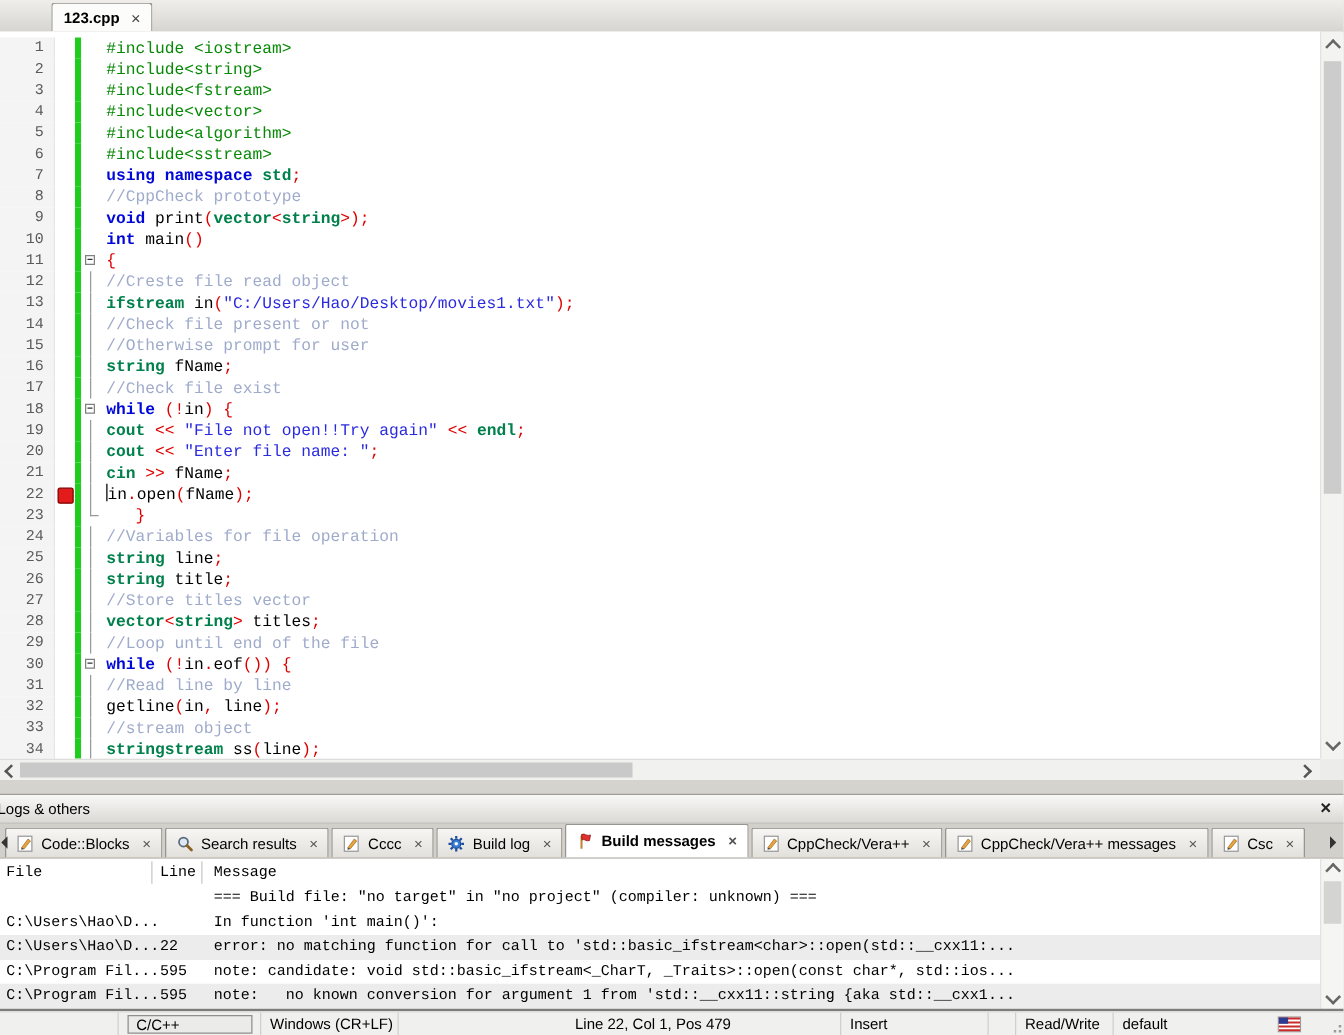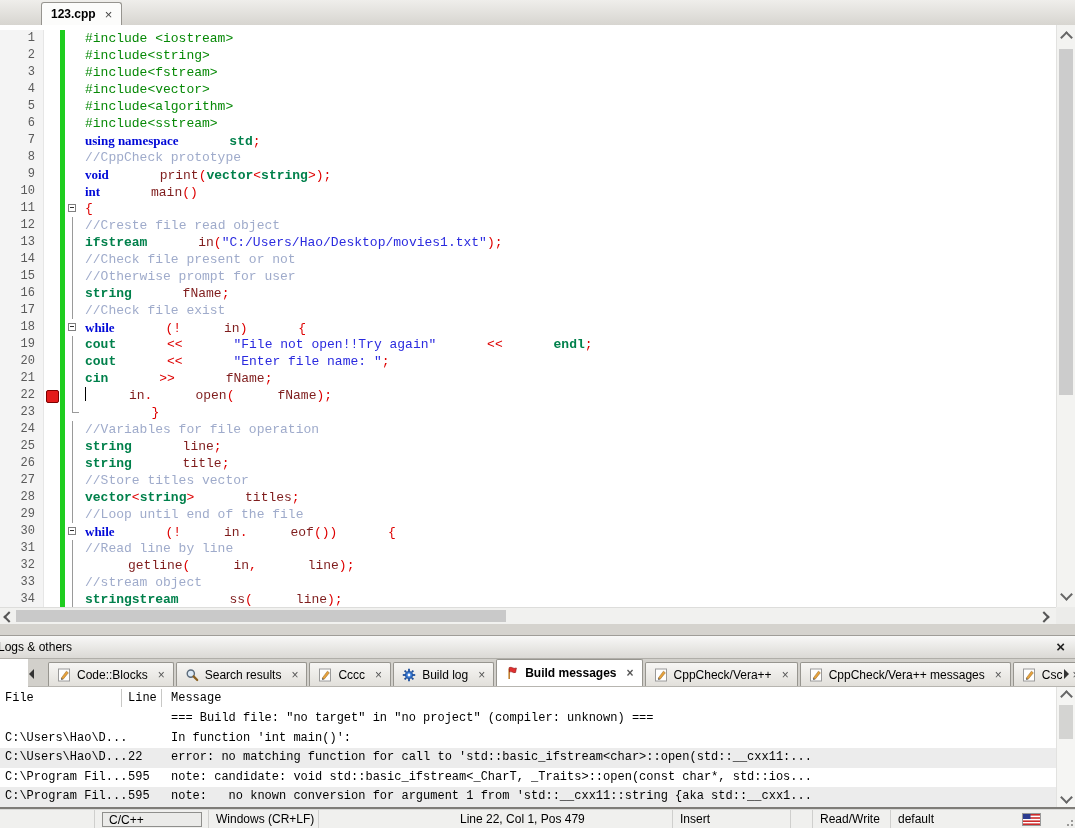--- a/index.html
+++ b/index.html
@@ -28,26 +28,26 @@
   .fm{width:16px;position:relative;background:#fff;}
   .fm.f-line::before{content:'';position:absolute;left:7px;top:0;bottom:0;width:1px;background:#9a9a9a;}
   .fm.f-end::before{content:'';position:absolute;left:7px;top:0;height:9px;width:1px;background:#9a9a9a;}
   .fm.f-end::after{content:'';position:absolute;left:7px;top:8px;width:7px;height:1px;background:#9a9a9a;}
   .fm.f-box::before{content:'';position:absolute;left:3px;top:4px;width:8px;height:8px;
       background:#fff;border:1px solid #808080;box-sizing:border-box;}
   .fm.f-box::after{content:'';position:absolute;left:5px;top:7px;width:4px;height:1px;background:#303030;}
   .ct{padding-left:4px;}
   .caret{display:inline-block;width:0;border-left:1.5px solid #000;height:14px;vertical-align:-2px;}
   .pp{color:#078907;}
-  .kw{color:#0008d7;font-weight:bold;font-family:Liberation Serif, serif;}
+  .kw{color:#0008d7;font-weight:bold;}
   .lib{color:#00804b;font-weight:bold;}
   .com{color:#9fabcb;}
   .str{color:#2a2adf;}
   .op{color:#de0000;}
-  .id{color:#7f1d1d;padding-left:43px;}
+  .id{color:#000000;}
   .sq{text-decoration-style:wavy;text-decoration-color:#e02020;
       text-decoration-thickness:1px;text-underline-offset:3px;}
 
   
   .vscroll{position:absolute;top:25px;right:0;width:19px;height:582px;background:#f3f3f1;border-left:1px solid #e2e2e0;box-sizing:border-box;}
   .vscroll .thumb{position:absolute;left:2px;right:2px;top:24px;height:346px;background:#cccccc;}
   .chev{position:absolute;left:5px;width:7px;height:7px;border:solid #666;border-width:2px 2px 0 0;}
   .chev.up{top:8px;transform:rotate(-45deg);}
   .chev.down{bottom:8px;transform:rotate(135deg);}
   .hscroll{position:absolute;top:607px;left:0;width:1056px;height:17px;background:#f1f1ef;border-top:1px solid #dddddb;box-sizing:border-box;}
@@ -60,21 +60,21 @@
   
   .sash{position:absolute;top:624px;left:0;right:0;height:12px;background:#d5d3ce;border-bottom:1px solid #9f9d98;box-sizing:border-box;}
   .caption{position:absolute;top:636px;left:0;right:0;height:23px;overflow:hidden;
     background:linear-gradient(#f8f8f7,#dbd9d5);border-bottom:1px solid #b0aea9;box-sizing:border-box;
     display:flex;align-items:center;font-size:12px;}
   .caption .lbl{margin-left:-6px;padding-left:4px;}
   .caption .x{position:absolute;right:10px;top:2px;font-size:15px;font-weight:bold;color:#222;cursor:default;}
 
   .ltabstrip{position:absolute;top:659px;left:0;right:0;height:28px;background:#d2d0cb;
     border-bottom:1px solid #b7b5b0;box-sizing:border-box;display:flex;align-items:flex-end;
-    padding-left:20px;overflow:hidden;margin-left:28px;}
+    padding-left:4px;overflow:hidden;}
   .ltab{flex:0 0 auto;height:23px;margin-right:2px;display:flex;align-items:center;gap:6px;
     padding:0 8px;font-size:12px;background:linear-gradient(#f7f6f4,#e2e0db);
     border:1px solid #97958f;border-bottom:none;border-radius:2px 2px 0 0;white-space:nowrap;}
   .ltab.active{background:#fff;font-weight:bold;height:26px;}
   .ltab .x{color:#555;font-size:12px;margin-left:4px;}
   .ltab svg{width:14px;height:14px;flex:0 0 auto;}
   .tarrow{position:absolute;top:10px;width:0;height:0;border:5px solid transparent;}
   .tarrow.left{left:-4px;border-right-color:#333;}
   .tarrow.right{right:1px;border-left-color:#333;}
 

